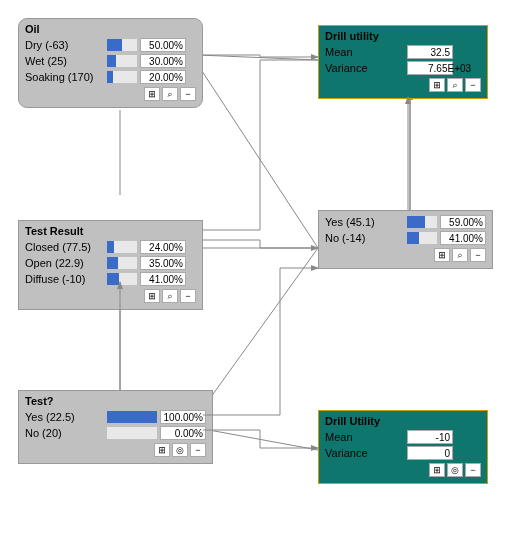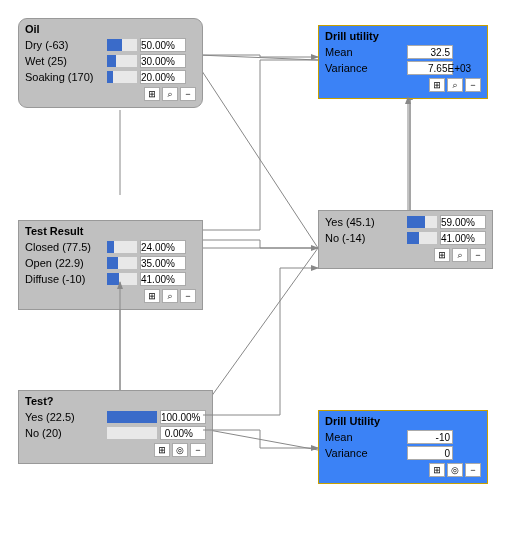--- a/index.html
+++ b/index.html
@@ -15,21 +15,21 @@
 
     .node {
       position: absolute;
       background: #c0c0c0;
       border: 1px solid #999;
       padding: 4px 6px 6px 6px;
       min-width: 170px;
     }
 
     .node.yellow {
-      background: #3b82f6;
+      background: #0f766e;
       border: 1px solid #c8a000;
     }
 
     .node-title {
       font-weight: bold;
       font-size: 11px;
       margin-bottom: 3px;
     }
 
     .node-row {
@@ -58,21 +58,21 @@
       background: #3a6bc9;
     }
 
     .pct-box {
       width: 46px;
       height: 14px;
       border: 1px solid #aaa;
       background: white;
       font-size: 10px;
       text-align: right;
-      padding-right: 12px;
+      padding-right: 2px;
       line-height: 14px;
     }
 
     .value-box {
       width: 46px;
       height: 14px;
       border: 1px solid #aaa;
       background: white;
       font-size: 10px;
       text-align: right;

